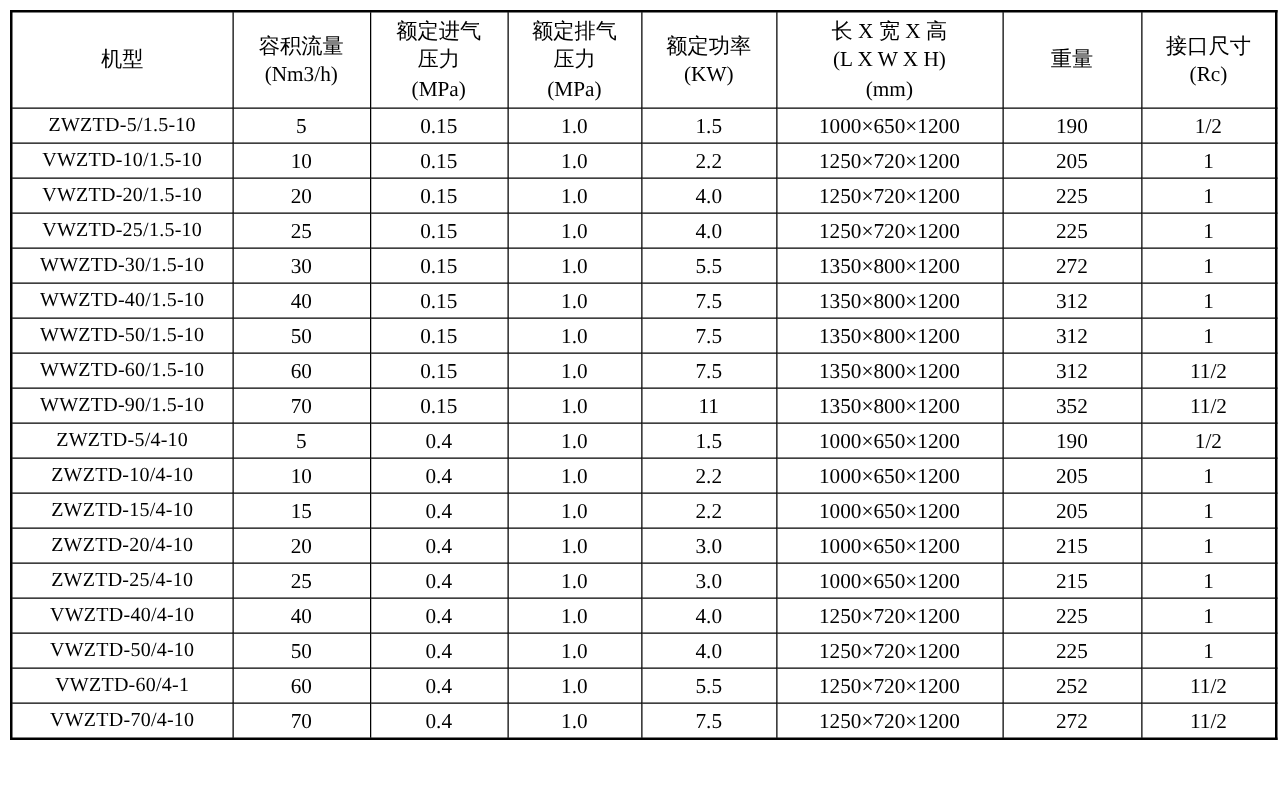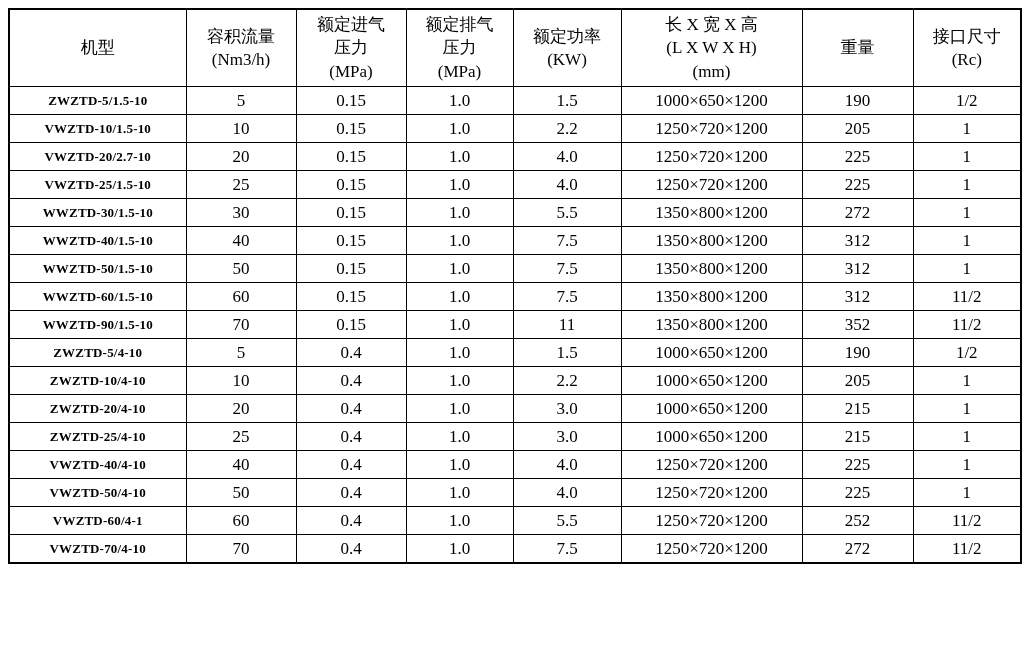--- a/index.html
+++ b/index.html
@@ -49,22 +49,22 @@
     font-size: 17px;
     line-height: 1.38;
     white-space: pre-line;
   }
   table.spec tbody td {
     height: 27px;
     font-size: 17px;
     line-height: 1;
   }
   table.spec tbody td.model {
-    font-weight: bold;
-    font-size: 13px;
+    font-weight: normal;
+    font-size: 16px;
     letter-spacing: 0.2px;
   }
 </style>
 </head>
 <body>
 
 <div class="page">
   <table class="spec">
     <colgroup>
       <col class="c-model">
@@ -112,21 +112,21 @@
           <td class="model">VWZTD-10/1.5-10</td>
           <td>10</td>
           <td>0.15</td>
           <td>1.0</td>
           <td>2.2</td>
           <td>1250×720×1200</td>
           <td>205</td>
           <td>1</td>
         </tr>
         <tr>
-          <td class="model">VWZTD-20/2.7-10</td>
+          <td class="model">VWZTD-20/1.5-10</td>
           <td>20</td>
           <td>0.15</td>
           <td>1.0</td>
           <td>4.0</td>
           <td>1250×720×1200</td>
           <td>225</td>
           <td>1</td>
         </tr>
         <tr>
           <td class="model">VWZTD-25/1.5-10</td>
@@ -194,20 +194,30 @@
           <td>0.4</td>
           <td>1.0</td>
           <td>1.5</td>
           <td>1000×650×1200</td>
           <td>190</td>
           <td>1/2</td>
         </tr>
         <tr>
           <td class="model">ZWZTD-10/4-10</td>
           <td>10</td>
+          <td>0.4</td>
+          <td>1.0</td>
+          <td>2.2</td>
+          <td>1000×650×1200</td>
+          <td>205</td>
+          <td>1</td>
+        </tr>
+        <tr>
+          <td class="model">ZWZTD-15/4-10</td>
+          <td>15</td>
           <td>0.4</td>
           <td>1.0</td>
           <td>2.2</td>
           <td>1000×650×1200</td>
           <td>205</td>
           <td>1</td>
         </tr>
         <tr>
           <td class="model">ZWZTD-20/4-10</td>
           <td>20</td>

